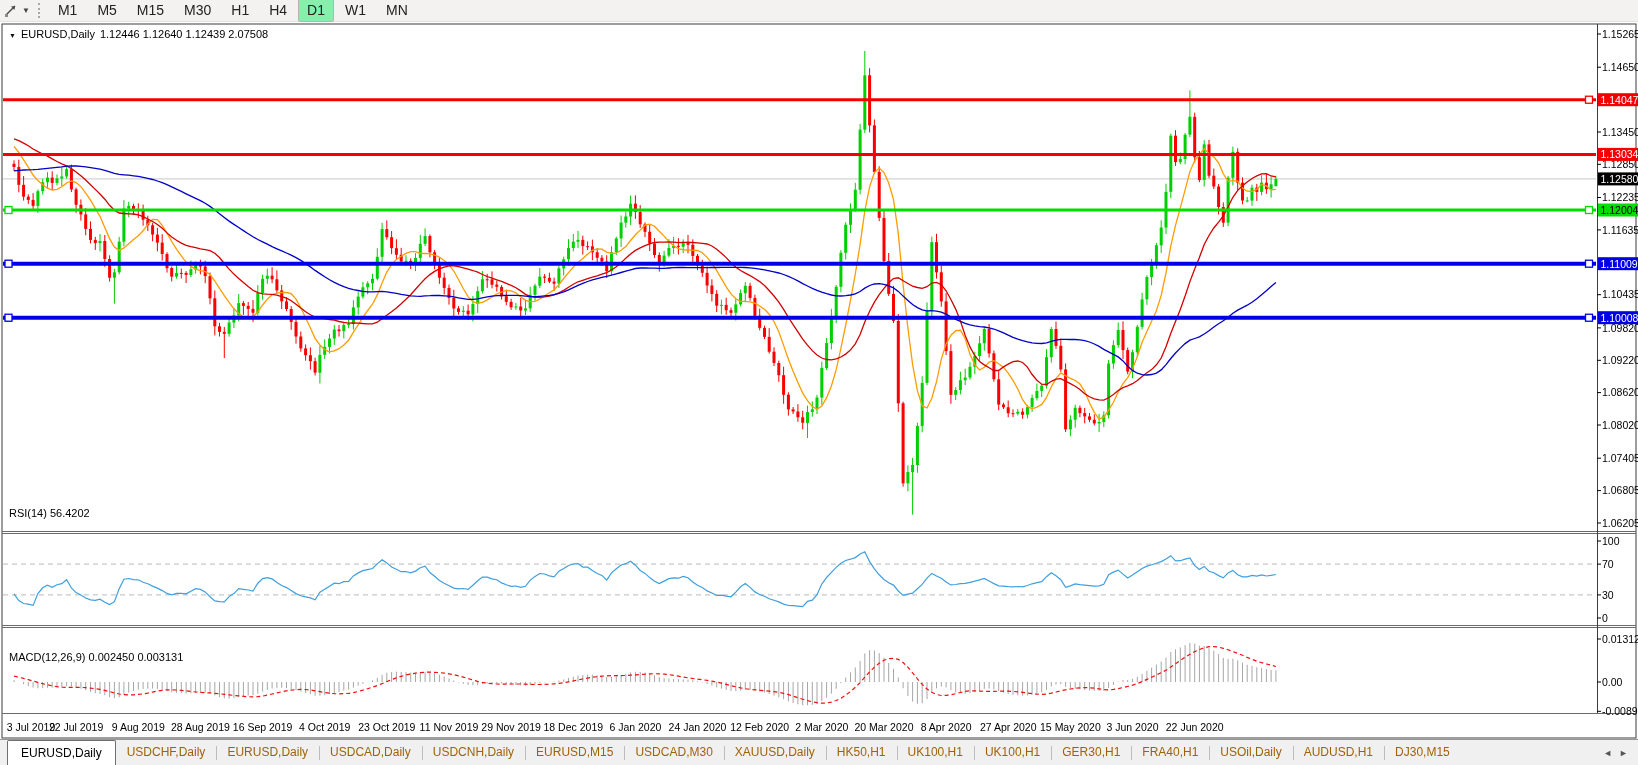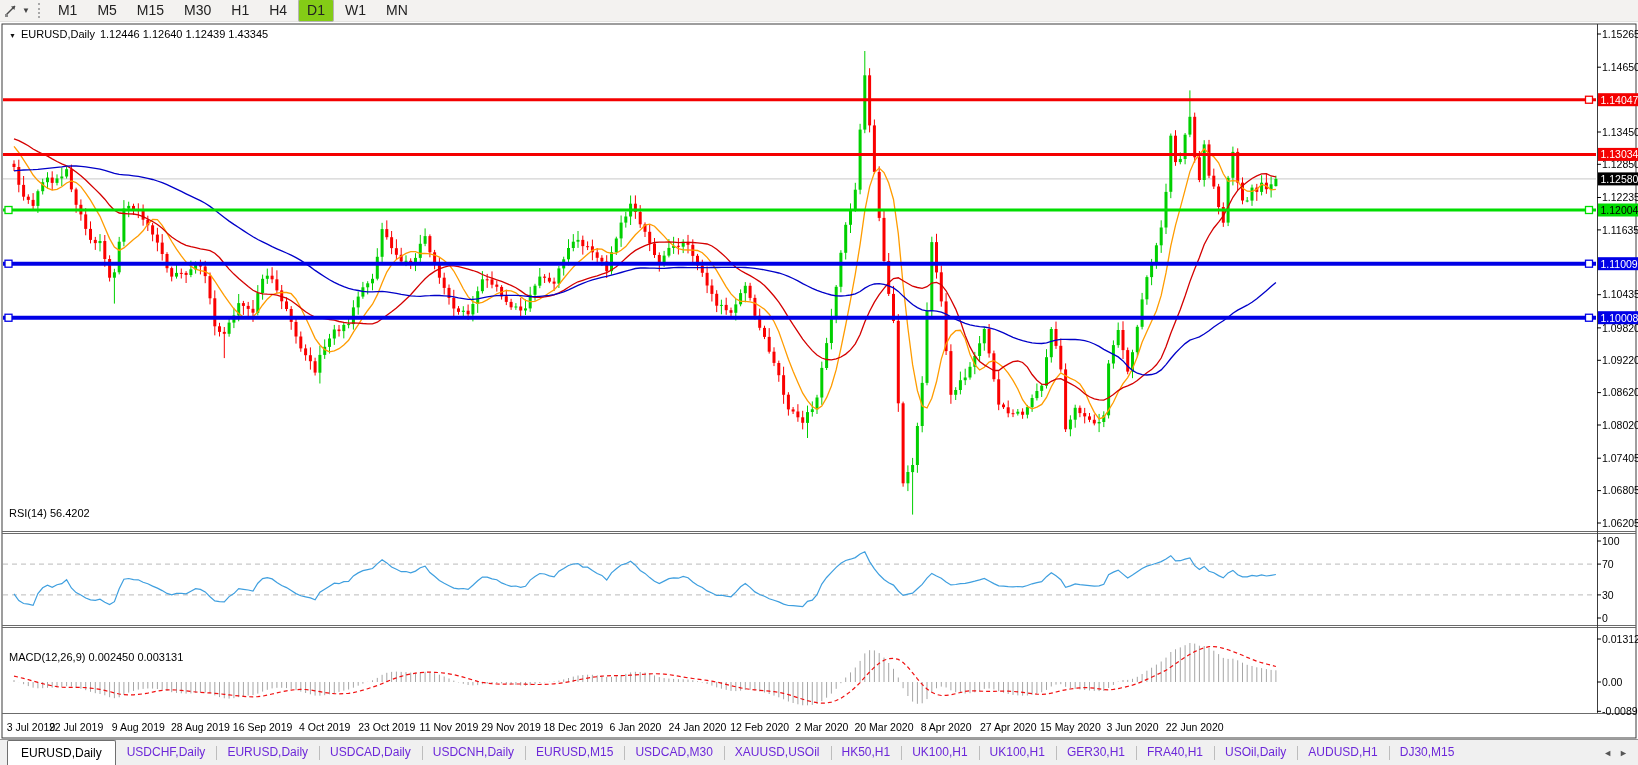--- a/index.html
+++ b/index.html
@@ -8,33 +8,33 @@
   svg text{font-family:"Liberation Sans",sans-serif}
 
   
   .toolbar{position:absolute;top:0;left:0;width:1638px;height:21px;background:#f3f2f0;
            display:flex;align-items:center;z-index:6;border-bottom:1px solid #e3e2e0}
   .tool-group{display:flex;align-items:center;padding-left:3px}
   .caret{font-size:8px;color:#444;margin-left:3px}
   .grip{width:2px;height:15px;border-left:2px dotted #a8a8a8;margin:0 6px 0 8px}
   .tf-btn{font-size:14px;color:#222;padding:2px 8px 3px;margin:0 1px;border:1px solid transparent;
           border-radius:2px;cursor:default}
-  .tf-btn.active{background:#84cc16;border-color:#b5b5b5}
+  .tf-btn.active{background:#86efac;border-color:#b5b5b5}
 
   
   .overlay{position:absolute;z-index:4;font-size:11px;color:#000;white-space:pre}
   #chart-title{left:9px;top:28px;display:flex;align-items:center;gap:5px}
   #chart-title .tri{font-size:7px;color:#111;transform:translateY(1px)}
   #rsi-label{left:9px;top:507px}
   #macd-label{left:9px;top:651px}
 
   
   .tabbar{position:absolute;left:0;top:739px;width:1638px;height:26px;background:#f0f0f0;
           border-top:1px solid #979797;display:flex;align-items:stretch;z-index:6}
-  .tab{font-size:12px;color:#6d28d9;padding:5px 11px 16px;position:relative;white-space:nowrap}
+  .tab{font-size:12px;color:#a16207;padding:5px 11px 16px;position:relative;white-space:nowrap}
   .tab:not(.active):not(:nth-child(2))::before{content:"";position:absolute;left:0;top:6px;bottom:6px;
           width:1px;background:#bdbdbd}
   .tab.active{background:#ffffff;border:1px solid #6f6f6f;border-bottom:none;color:#000;
           margin-left:7px;padding:5px 13px 0;border-radius:2px 2px 0 0}
   .tab-nav{margin-left:auto;display:flex;align-items:center;gap:7px;padding:0 10px;color:#555;font-size:9px}
 </style>
 </head>
 <body>
 
 <svg id="chart-svg" width="1638" height="765" style="position:absolute;top:0;left:0;z-index:1">
@@ -989,35 +989,35 @@
       <div class="tf-btn">H4</div>
       <div class="tf-btn active">D1</div>
       <div class="tf-btn">W1</div>
       <div class="tf-btn">MN</div>
     </div>
 </div>
 
 <div class="overlay" id="chart-title">
   <span class="tri">▼</span>
   <span>EURUSD,Daily</span>
-  <span>1.12446 1.12640 1.12439 1.43345</span>
+  <span>1.12446 1.12640 1.12439 2.07508</span>
 </div>
 <div class="overlay" id="rsi-label">RSI(14) 56.4202</div>
 <div class="overlay" id="macd-label">MACD(12,26,9) 0.002450 0.003131</div>
 
 <div class="tabbar">
   <div style="display:flex" id="tabs-host">
       <div class="tab active">EURUSD,Daily</div>
       <div class="tab">USDCHF,Daily</div>
       <div class="tab">EURUSD,Daily</div>
       <div class="tab">USDCAD,Daily</div>
       <div class="tab">USDCNH,Daily</div>
       <div class="tab">EURUSD,M15</div>
       <div class="tab">USDCAD,M30</div>
-      <div class="tab">XAUUSD,USOil</div>
+      <div class="tab">XAUUSD,Daily</div>
       <div class="tab">HK50,H1</div>
       <div class="tab">UK100,H1</div>
       <div class="tab">UK100,H1</div>
       <div class="tab">GER30,H1</div>
       <div class="tab">FRA40,H1</div>
       <div class="tab">USOil,Daily</div>
       <div class="tab">AUDUSD,H1</div>
       <div class="tab">DJ30,M15</div>
     </div>
   <div class="tab-nav">

